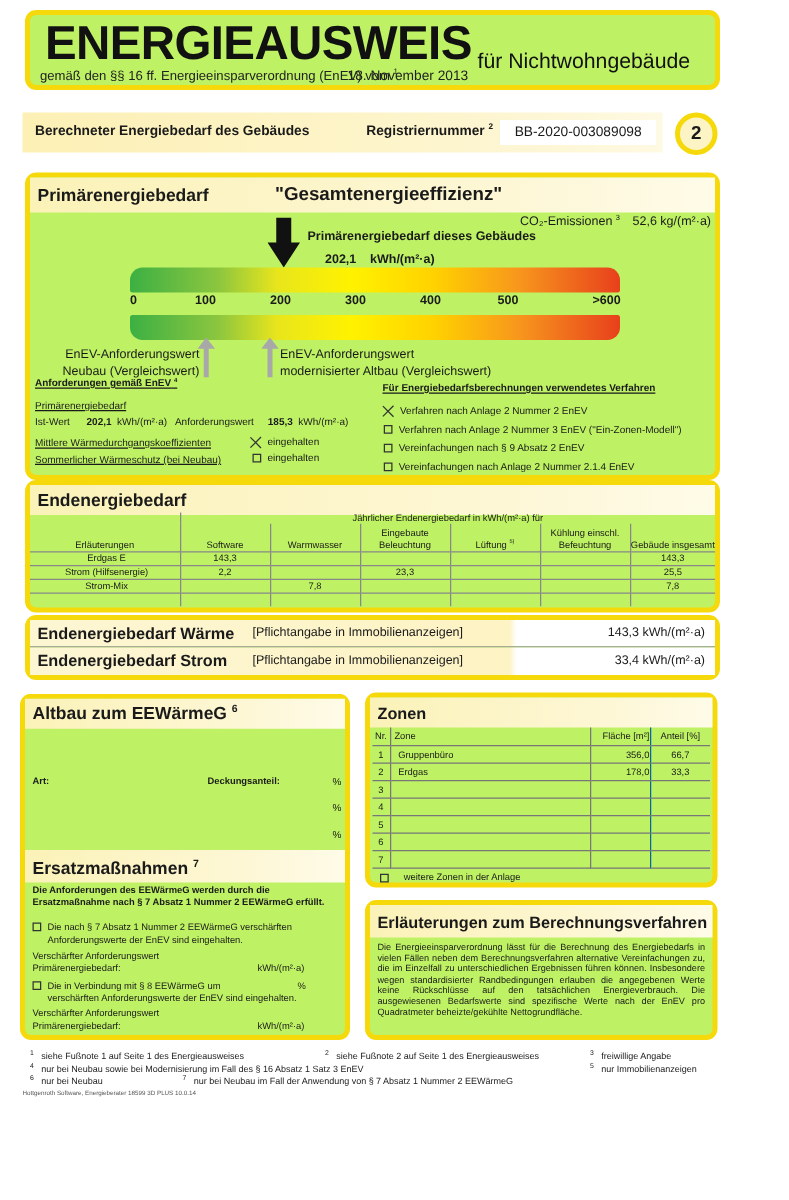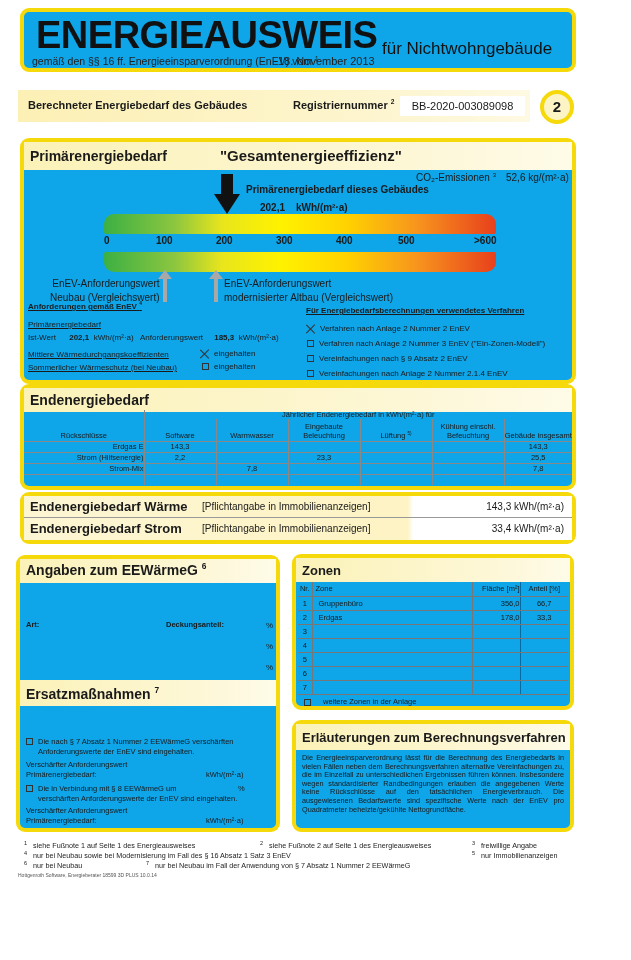--- a/index.html
+++ b/index.html
@@ -1,20 +1,20 @@
 <!DOCTYPE html>
 <html><head>
 <meta charset="utf-8">
 <style>
   * { box-sizing: border-box; margin: 0; padding: 0; }
   html, body { width: 631px; height: 960px; background: #ffffff; overflow: hidden; }
   body { font-family: "Liberation Sans", sans-serif; color: #1a1a1a; position: relative; }
 
   .abs { position: absolute; }
-  .ybox { position: absolute; border: 4px solid #f5d90a; border-radius: 9px; background: #0ea5e9; }
+  .ybox { position: absolute; border: 4px solid #f5d90a; border-radius: 9px; background: #bef264; }
   .yhead { background: linear-gradient(to right, #fbf2b8, #fdf7d6 70%, #fefbe8); }
   .sup { font-size: 60%; vertical-align: super; line-height: 0; }
 
   
   #title-box { left: 20px; top: 8px; width: 556px; height: 64px; }
   #title-main { left: 12px; top: 2px; font-size: 38px; font-weight: bold; letter-spacing: -0.5px; color: #111; }
   #title-sub { left: 358px; top: 27px; font-size: 17px; color: #111; }
   #title-law { left: 8px; top: 43px; font-size: 10.5px; color: #222; }
   #title-date { left: 254px; top: 43px; font-size: 11px; color: #222; }
 
@@ -58,21 +58,21 @@
   .xbox::after { transform: rotate(-45deg); }
 
   
   #end-box { left: 20px; top: 384px; width: 556px; height: 106px; }
   #end-head { left: 0; top: 0; width: 548px; height: 24px; }
   #end-title { left: 6px; top: 4px; font-size: 14px; font-weight: bold; }
   table.et { position: absolute; left: 0; top: 22px; width: 548px; border-collapse: collapse; font-size: 7.5px; }
   table.et td, table.et th { border-right: 1px solid #888; font-weight: normal; text-align: center; }
   table.et td:last-child, table.et th:last-child { border-right: none; }
   table.et tr.data td { border-bottom: 1px solid #888; height: 11px; }
-  table.et td.first { text-align: right; padding-left: 3px; }
+  table.et td.first { text-align: center; padding-left: 3px; }
   table.et th { vertical-align: bottom; padding-bottom: 1px; }
   table.et tr.hdr th { border-bottom: 1px solid #888; }
 
   
   #sum-box { left: 20px; top: 492px; width: 556px; height: 52px; }
   .sum-row { position: absolute; left: 0; width: 548px; height: 22px; background: linear-gradient(to right, #fdf6d3 0%, #fdf3c4 70%, #fff 71%); }
   .sum-title { position: absolute; left: 6px; top: 3px; font-size: 13px; font-weight: bold; }
   .sum-note { position: absolute; left: 178px; top: 5px; font-size: 10px; }
   .sum-val { position: absolute; right: 8px; top: 5px; font-size: 10px; }
 
@@ -204,21 +204,21 @@
       <col style="width:120px">
         <col style="width:72px">
         <col style="width:72px">
         <col style="width:72px">
         <col style="width:72px">
         <col style="width:72px">
         <col style="width:68px">
     </colgroup>
     <tbody>
         <tr>
-      <th rowspan="2" style="vertical-align:bottom;border-bottom:1px solid #888">Rückschlüsse</th>
+      <th rowspan="2" style="vertical-align:bottom;border-bottom:1px solid #888">Erläuterungen</th>
       <th colspan="6" style="border-right:none;padding:0;font-size:7.5px">Jährlicher Endenergiebedarf in kWh/(m²·a) für</th>
     </tr>
     <tr class="hdr" style="height:22px">
       <th>Software</th>
       <th>Warmwasser</th>
       <th>Eingebaute Beleuchtung</th>
       <th><span>Lüftung</span> <span class="sup">5)</span></th>
       <th>Kühlung einschl. Befeuchtung</th>
       <th>Gebäude insgesamt</th>
     </tr>
@@ -270,33 +270,34 @@
   </div>
   <div class="sum-row" style="top:22px">
     <div class="sum-title">Endenergiebedarf Strom</div>
     <div class="sum-note">[Pflichtangabe in Immobilienanzeigen]</div>
     <div class="sum-val">33,4 kWh/(m²·a)</div>
   </div>
 </div>
 
 <div id="ee-box" class="ybox">
   <div id="ee-head" class="abs yhead">
-    <div id="ee-title" class="abs"><span>Angaben zum EEWärmeG</span> <span class="sup">6</span></div>
+    <div id="ee-title" class="abs"><span>Altbau zum EEWärmeG</span> <span class="sup">6</span></div>
   </div>
   <div id="ee-art" class="abs">Art:</div>
   <div id="ee-deck" class="abs">Deckungsanteil:</div>
   <div class="pct" style="top:62px">%</div>
   <div class="pct" style="top:83px">%</div>
   <div class="pct" style="top:104px">%</div>
 </div>
 
 <div id="ers-box" class="ybox">
   <div id="ers-head" class="abs yhead">
     <div id="ers-title" class="abs"><span>Ersatzmaßnahmen</span> <span class="sup">7</span></div>
   </div>
+  <div id="ers-desc" class="abs">Die Anforderungen des EEWärmeG werden durch die Ersatzmaßnahme nach § 7 Absatz 1 Nummer 2 EEWärmeG erfüllt.</div>
   <div class="ers-line" style="top:57px;padding-left:12px"><span class="cbox" style="position:absolute;left:0;top:1px"></span><span>Die nach § 7 Absatz 1 Nummer 2 EEWärmeG verschärften Anforderungswerte der EnEV sind eingehalten.</span></div>
   <div class="ers-line" style="top:80px">Verschärfter Anforderungswert</div>
   <div class="ers-line" style="top:90px">Primärenergiebedarf:</div>
   <div class="ers-unit" style="top:90px">kWh/(m²·a)</div>
   <div class="ers-line" style="top:104px;padding-left:12px"><span class="cbox" style="position:absolute;left:0;top:1px"></span><span>Die in Verbindung mit § 8 EEWärmeG um</span><span style="position:absolute;left:212px">%</span><br><span>verschärften Anforderungswerte der EnEV sind eingehalten.</span></div>
   <div class="ers-line" style="top:126px">Verschärfter Anforderungswert</div>
   <div class="ers-line" style="top:136px">Primärenergiebedarf:</div>
   <div class="ers-unit" style="top:136px">kWh/(m²·a)</div>
 </div>
 

